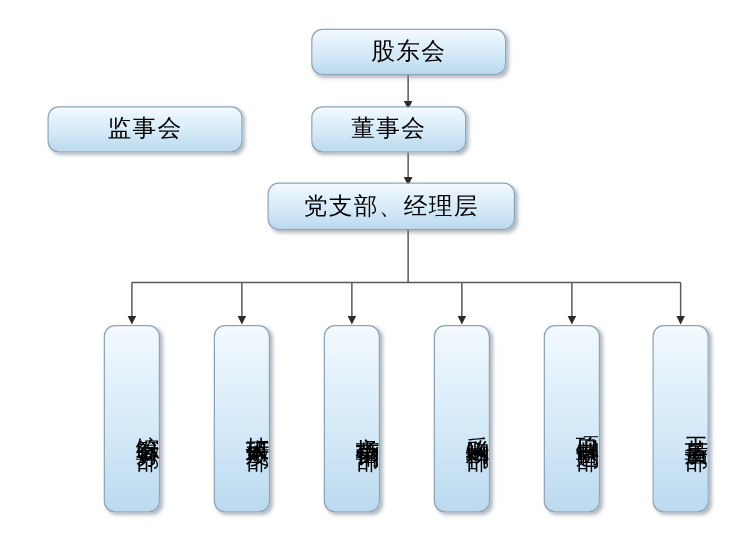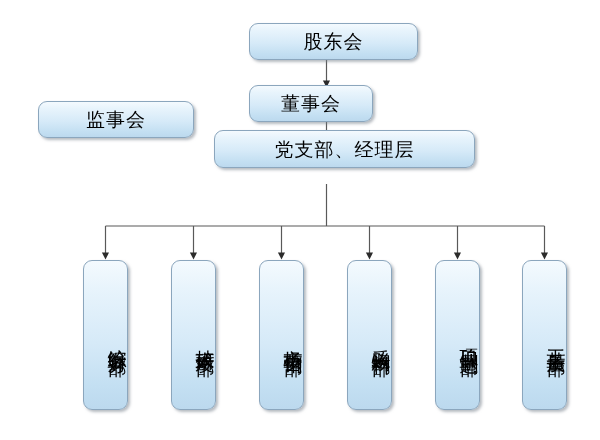--- a/index.html
+++ b/index.html
@@ -96,27 +96,27 @@
 
       <line x1="105.5" y1="226" x2="105.5" y2="256" marker-end="url(#arrowhead)"></line>
       <line x1="193.5" y1="226" x2="193.5" y2="256" marker-end="url(#arrowhead)"></line>
       <line x1="281.5" y1="226" x2="281.5" y2="256" marker-end="url(#arrowhead)"></line>
       <line x1="369.5" y1="226" x2="369.5" y2="256" marker-end="url(#arrowhead)"></line>
       <line x1="457.5" y1="226" x2="457.5" y2="256" marker-end="url(#arrowhead)"></line>
       <line x1="544.5" y1="226" x2="544.5" y2="256" marker-end="url(#arrowhead)"></line>
     </g>
   </svg>
 
-  <div class="node horizontal" style="left:249px; top:23px; width:169px; height:37px;">股东会</div>
+  <div class="node horizontal" style="left:249px; top:23px; width:156px; height:37px;">股东会</div>
 
-  <div class="node horizontal" style="left:38px; top:101px; width:156px; height:37px;">监事会</div>
+  <div class="node horizontal" style="left:38px; top:85px; width:156px; height:37px;">监事会</div>
 
   <div class="node horizontal" style="left:249px; top:85px; width:124px; height:37px;">董事会</div>
 
-  <div class="node horizontal" style="left:214px; top:130px; width:261px; height:38px;">党支部、经理层</div>
+  <div class="node horizontal" style="left:214px; top:146px; width:198px; height:38px;">党支部、经理层</div>
 
   <div class="node vertical" style="left:83px; top:260px; width:45px; height:150px;">综管财务部</div>
 
   <div class="node vertical" style="left:171px; top:260px; width:45px; height:150px;">技术研发部</div>
 
   <div class="node vertical" style="left:259px; top:260px; width:45px; height:150px;">市场营销部</div>
 
   <div class="node vertical" style="left:347px; top:260px; width:45px; height:150px;">采购物料部</div>
 
   <div class="node vertical" style="left:435px; top:260px; width:45px; height:150px;">项目制造部</div>

